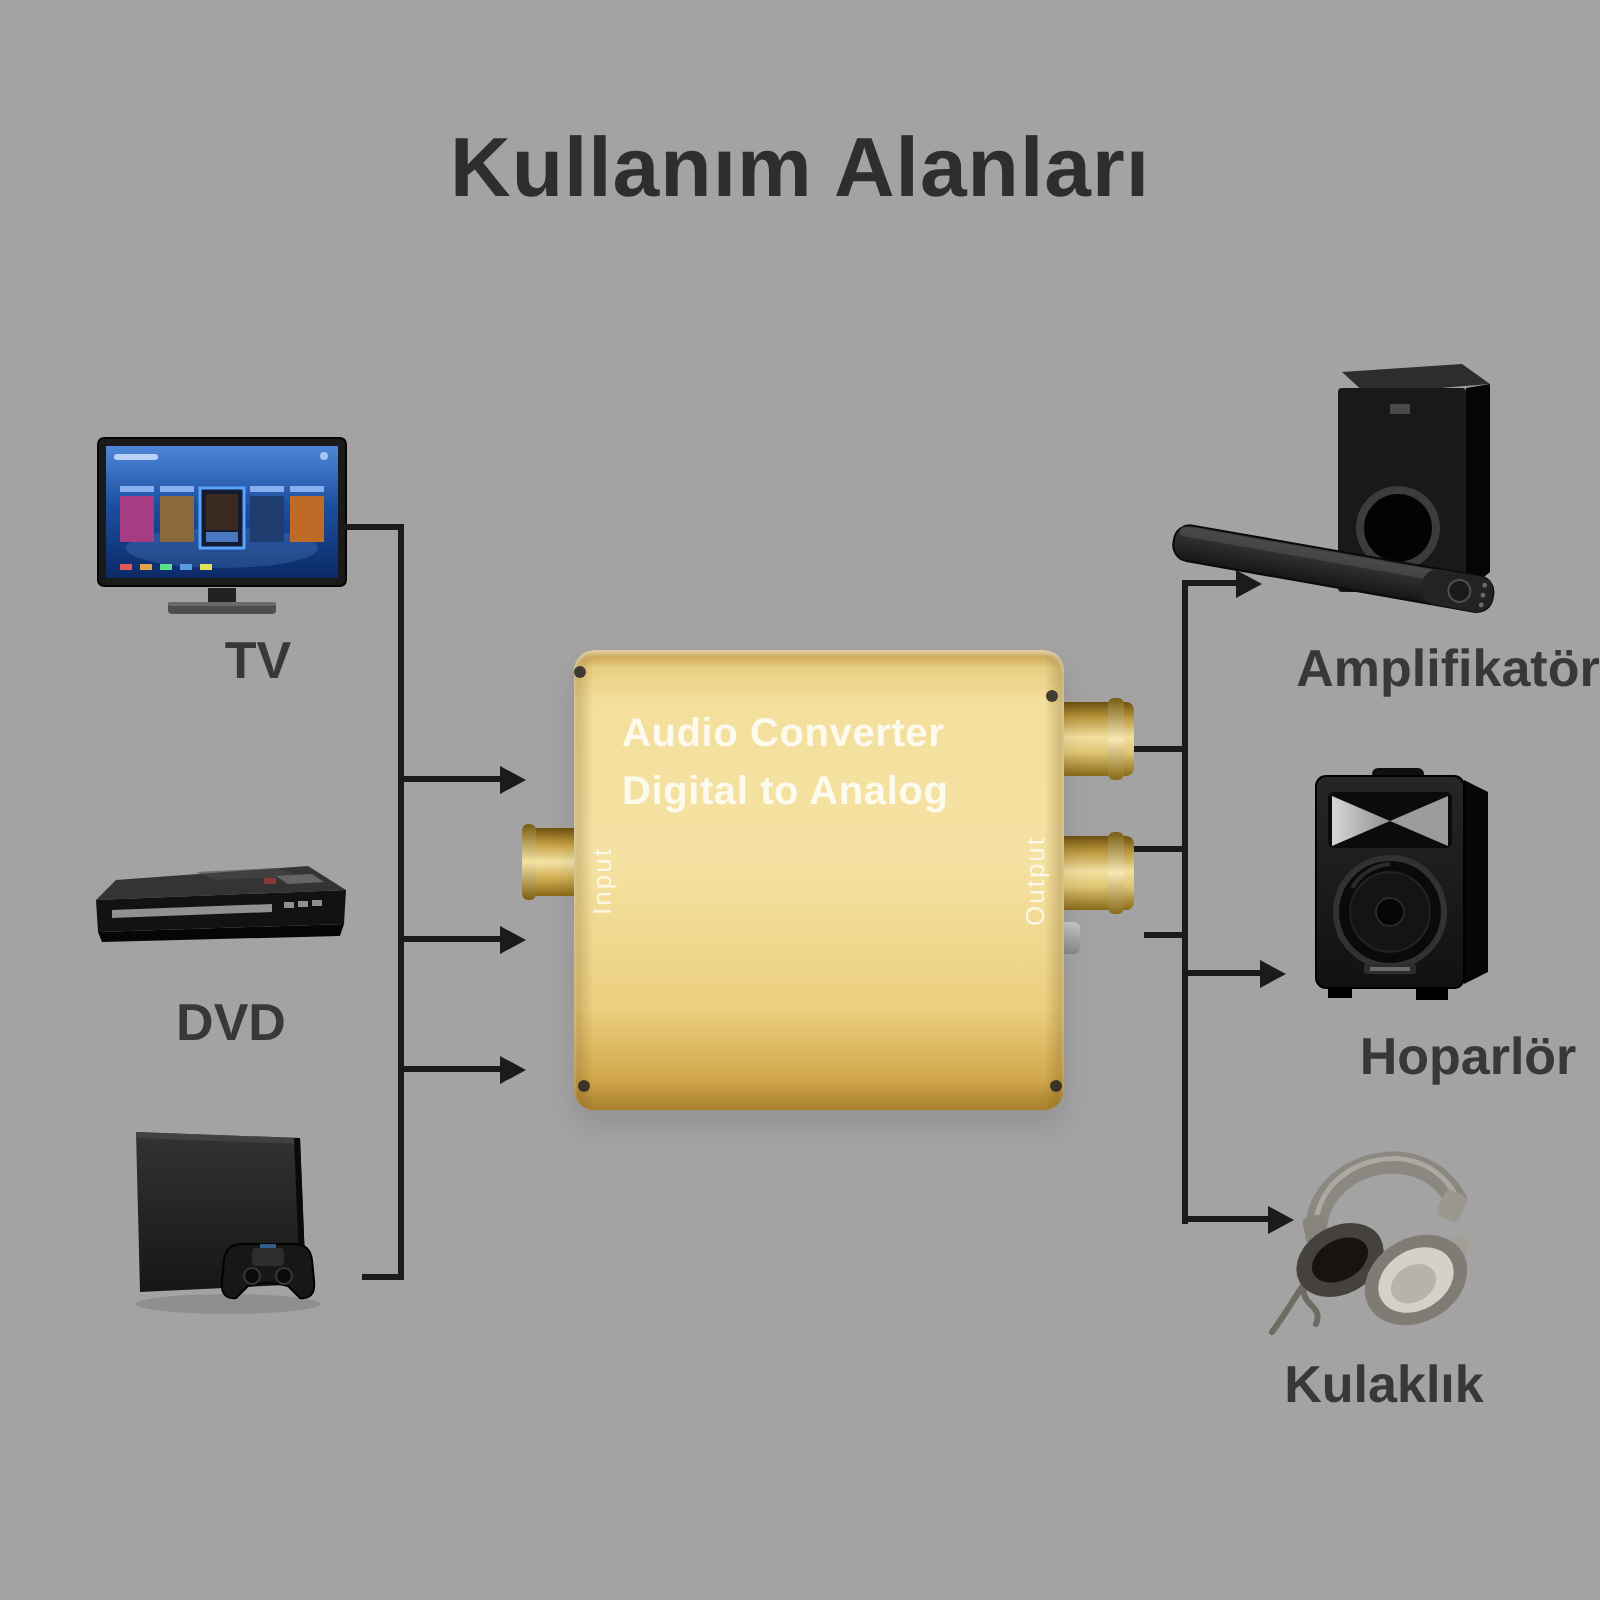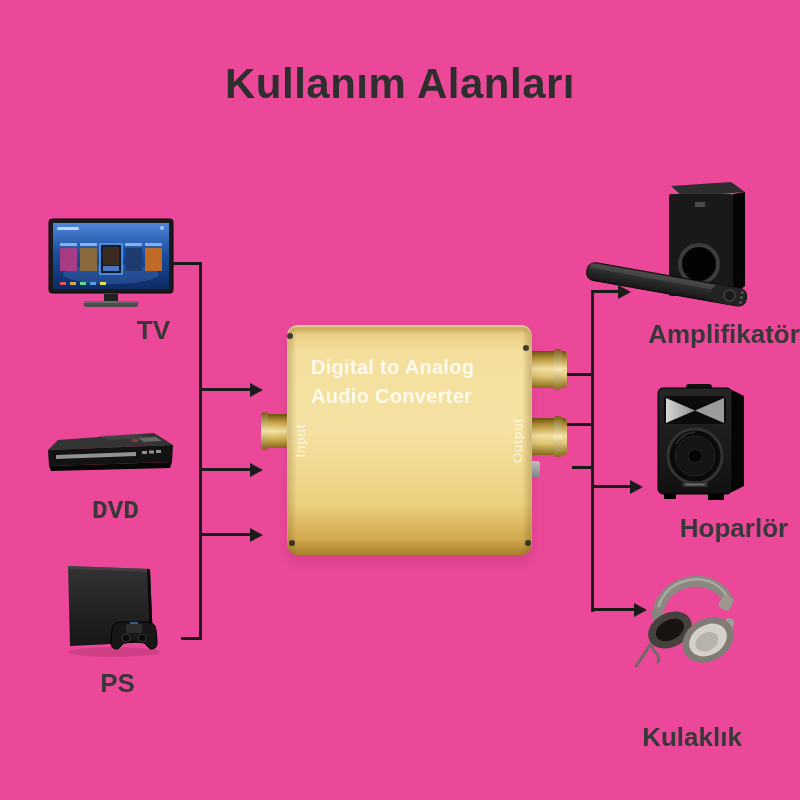--- a/index.html
+++ b/index.html
@@ -1,28 +1,28 @@
 <!DOCTYPE html>
 <html><head>
 <meta charset="utf-8">
 <style>
   html,body{margin:0;padding:0;}
   body{width:800px;height:800px;background:#ffffff;font-family:"Liberation Sans",sans-serif;overflow:hidden;}
-  .canvas{position:relative;width:800px;height:800px;background:#ec4899;}
+  .canvas{position:relative;width:800px;height:800px;background:#a3a3a3;}
 
   .page-title{position:absolute;left:0;top:60px;width:800px;text-align:center;
     font-size:42px;font-weight:700;color:#2e2e2e;letter-spacing:.5px;}
 
   .dev-label{position:absolute;text-align:center;font-size:26px;font-weight:600;color:#383838;}
-  .lbl-tv{left:40px;top:315px;width:130px;text-align:right;}
-  .lbl-dvd{left:48px;top:496px;width:135px;font-family:Liberation Mono, monospace;}
+  .lbl-tv{left:64px;top:315px;width:130px;}
+  .lbl-dvd{left:48px;top:496px;width:135px;}
   .lbl-ps{left:55px;top:668px;width:125px;}
   .lbl-amp{left:636px;top:319px;width:176px;}
   .lbl-spk{left:646px;top:513px;width:176px;}
-  .lbl-hp{left:604px;top:677px;width:176px;margin-top:45px;}
+  .lbl-hp{left:604px;top:677px;width:176px;}
 
   .art{position:absolute;}
 
   
   .ln{position:absolute;background:#1b1b1b;}
   .ah{position:absolute;width:0;height:0;border-top:7px solid transparent;
       border-bottom:7px solid transparent;border-left:13px solid #1b1b1b;}
 
   
   .converter{position:absolute;left:287px;top:325px;width:245px;height:230px;z-index:2;}
@@ -122,42 +122,41 @@
     <polygon points="14,6 96,9 96,12 14,9" fill="#474747" opacity=".7"></polygon>
     <polygon points="93,9 96,9 99,82 96,83" fill="#0a0a0a"></polygon>
     <g>
       <path d="M58,70 Q59,62 67,62 L93,62 Q101,62 102,70 L103,80 Q104,90 96,89 L90,83 Q80,80 70,83 L64,89 Q56,90 57,80 Z" fill="#171717" stroke="#000"></path>
       <rect x="72" y="64" width="16" height="9" rx="2" fill="#2d2d2d"></rect>
       <rect x="76" y="62" width="8" height="2" fill="#3a6ea8" opacity=".8"></rect>
       <circle cx="72" cy="78" r="4" fill="#0a0a0a" stroke="#383838"></circle>
       <circle cx="88" cy="78" r="4" fill="#0a0a0a" stroke="#383838"></circle>
     </g>
   </svg>
-  <div class="dev-label lbl-ps">PS</div>
 
   <div class="ln" style="left:172px;top:262px;width:30px;height:3px;"></div>
   <div class="ln" style="left:199px;top:262px;width:3px;height:378px;"></div>
   <div class="ln" style="left:181px;top:637px;width:21px;height:3px;"></div>
   <div class="ln" style="left:200px;top:388px;width:52px;height:3px;"></div>
   <div class="ah" style="left:250px;top:383px;"></div>
   <div class="ln" style="left:200px;top:468px;width:52px;height:3px;"></div>
   <div class="ah" style="left:250px;top:463px;"></div>
   <div class="ln" style="left:200px;top:533px;width:52px;height:3px;"></div>
   <div class="ah" style="left:250px;top:528px;"></div>
 
   <div class="coax"></div>
   <div class="rca rca-top"></div>
   <div class="rca rca-bot"></div>
   <div class="jack"></div>
 
   <div class="converter">
     <div class="conv-face">
       <div class="conv-title">
+        <div>Audio Converter</div>
         <div>Digital to Analog</div>
-        <div>Audio Converter</div>
       </div>
       <div class="conv-side left">
         <span>Input</span>
       </div>
       <div class="conv-side right">
         <span>Output</span>
       </div>
       <div class="screw sc-tl"></div>
       <div class="screw sc-bl"></div>
       <div class="screw sc-tr"></div>

